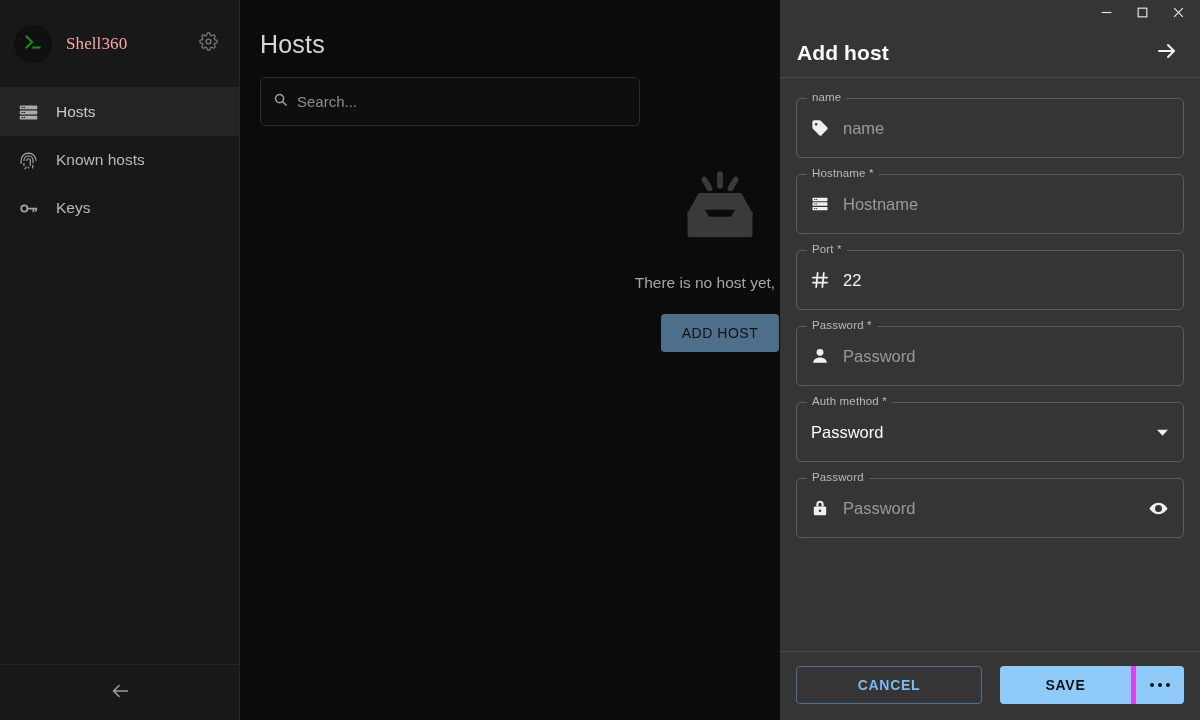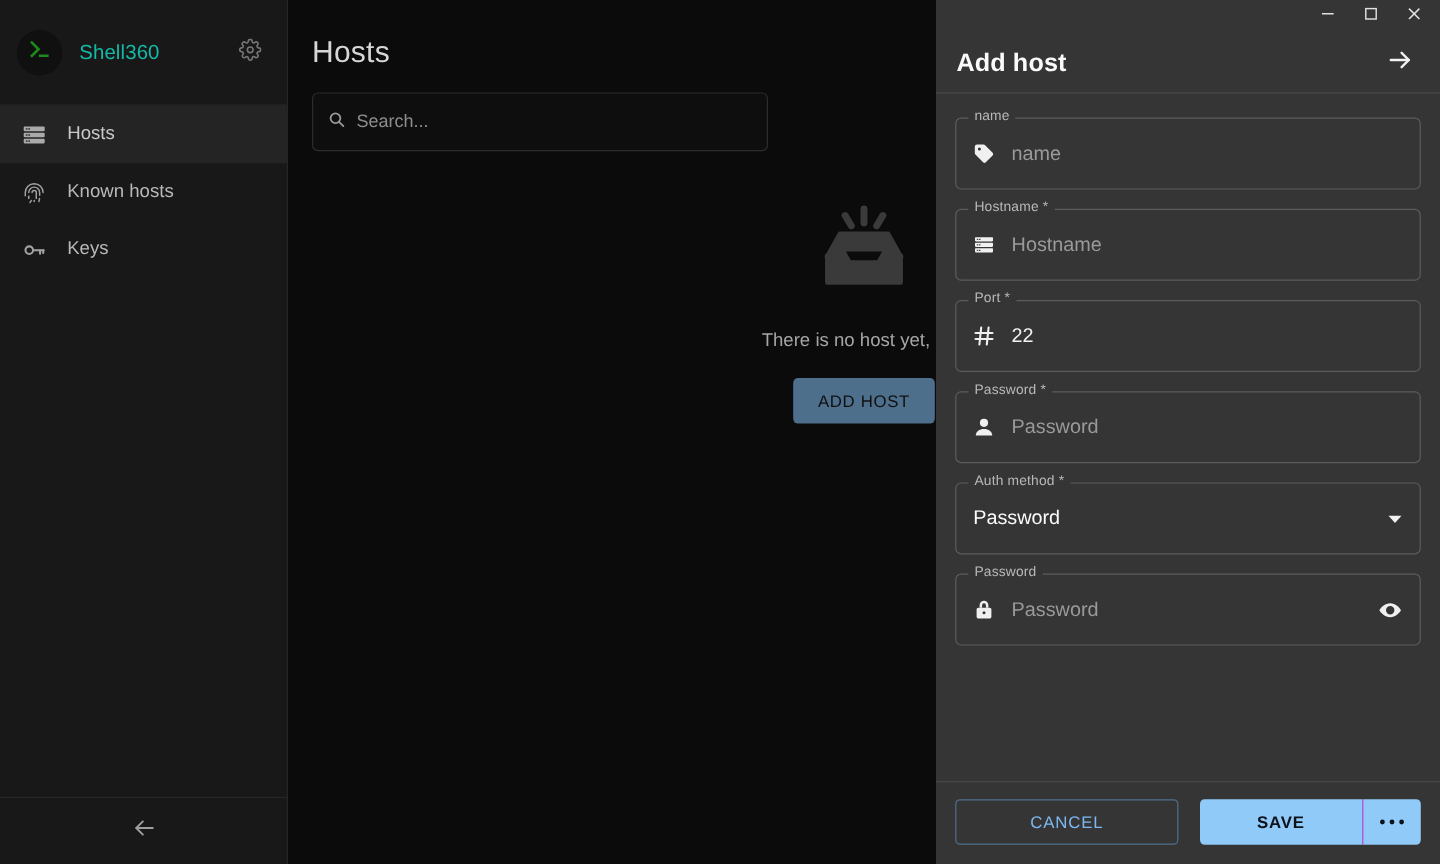--- a/index.html
+++ b/index.html
@@ -27,21 +27,21 @@
     border-bottom: 1px solid #272727;
     background: #181818;
   }
   .brand-logo {
     width: 38px; height: 38px; border-radius: 50%;
     background: #101010;
     display: flex; align-items: center; justify-content: center;
     flex: 0 0 38px;
   }
   .brand-name {
-    font-size: 17px; color: #14b8a6; flex: 1; letter-spacing: .1px;
+    font-size: 17px; color: #fca5a5; flex: 1; letter-spacing: .1px; font-family: Liberation Serif, serif;
   }
   .gear-btn {
     width: 30px; height: 30px; display: flex;
     align-items: center; justify-content: center;
     cursor: pointer; opacity: .72;
   }
   .nav { display: flex; flex-direction: column; padding-top: 0; }
   .nav-item {
     height: 48px; display: flex; align-items: center;
     padding-left: 16px; gap: 16px; cursor: pointer;
@@ -156,28 +156,28 @@
 
   .drawer-foot {
     border-top: 1px solid #4a4a4a;
     padding: 14px 16px 16px 16px;
     display: flex; gap: 18px; align-items: center;
     flex: 0 0 auto;
   }
   .btn-cancel {
     flex: 1; height: 38px; border-radius: 4px;
     border: 1px solid #4f6f8e; background: transparent;
-    color: #7cb9f0; font-size: 14px; font-weight: 400;
+    color: #7cb9f0; font-size: 14px; font-weight: 700;
     letter-spacing: .7px; cursor: pointer;
     font-family: "Liberation Sans", sans-serif;
   }
   .split { flex: 1; display: flex; height: 38px; }
   .btn-save {
     flex: 1; background: #90caf9; color: #0c1218;
-    border: none; border-right: 1px solid #d946ef; border-radius: 4px 0 0 4px;
+    border: none; border-right: 5px solid #d946ef; border-radius: 4px 0 0 4px;
     font-size: 14px; font-weight: 700; letter-spacing: .7px; cursor: pointer;
     font-family: "Liberation Sans", sans-serif;
   }
   .btn-more {
     width: 48px; background: #90caf9; color: #0c1218;
     border: none; border-radius: 0 4px 4px 0;
     cursor: pointer; display: flex; align-items: center; justify-content: center;
   }
   .dots { display: flex; gap: 4px; }
   .dots i { width: 4px; height: 4px; background: #0c1218; border-radius: 50%; display: block; }

